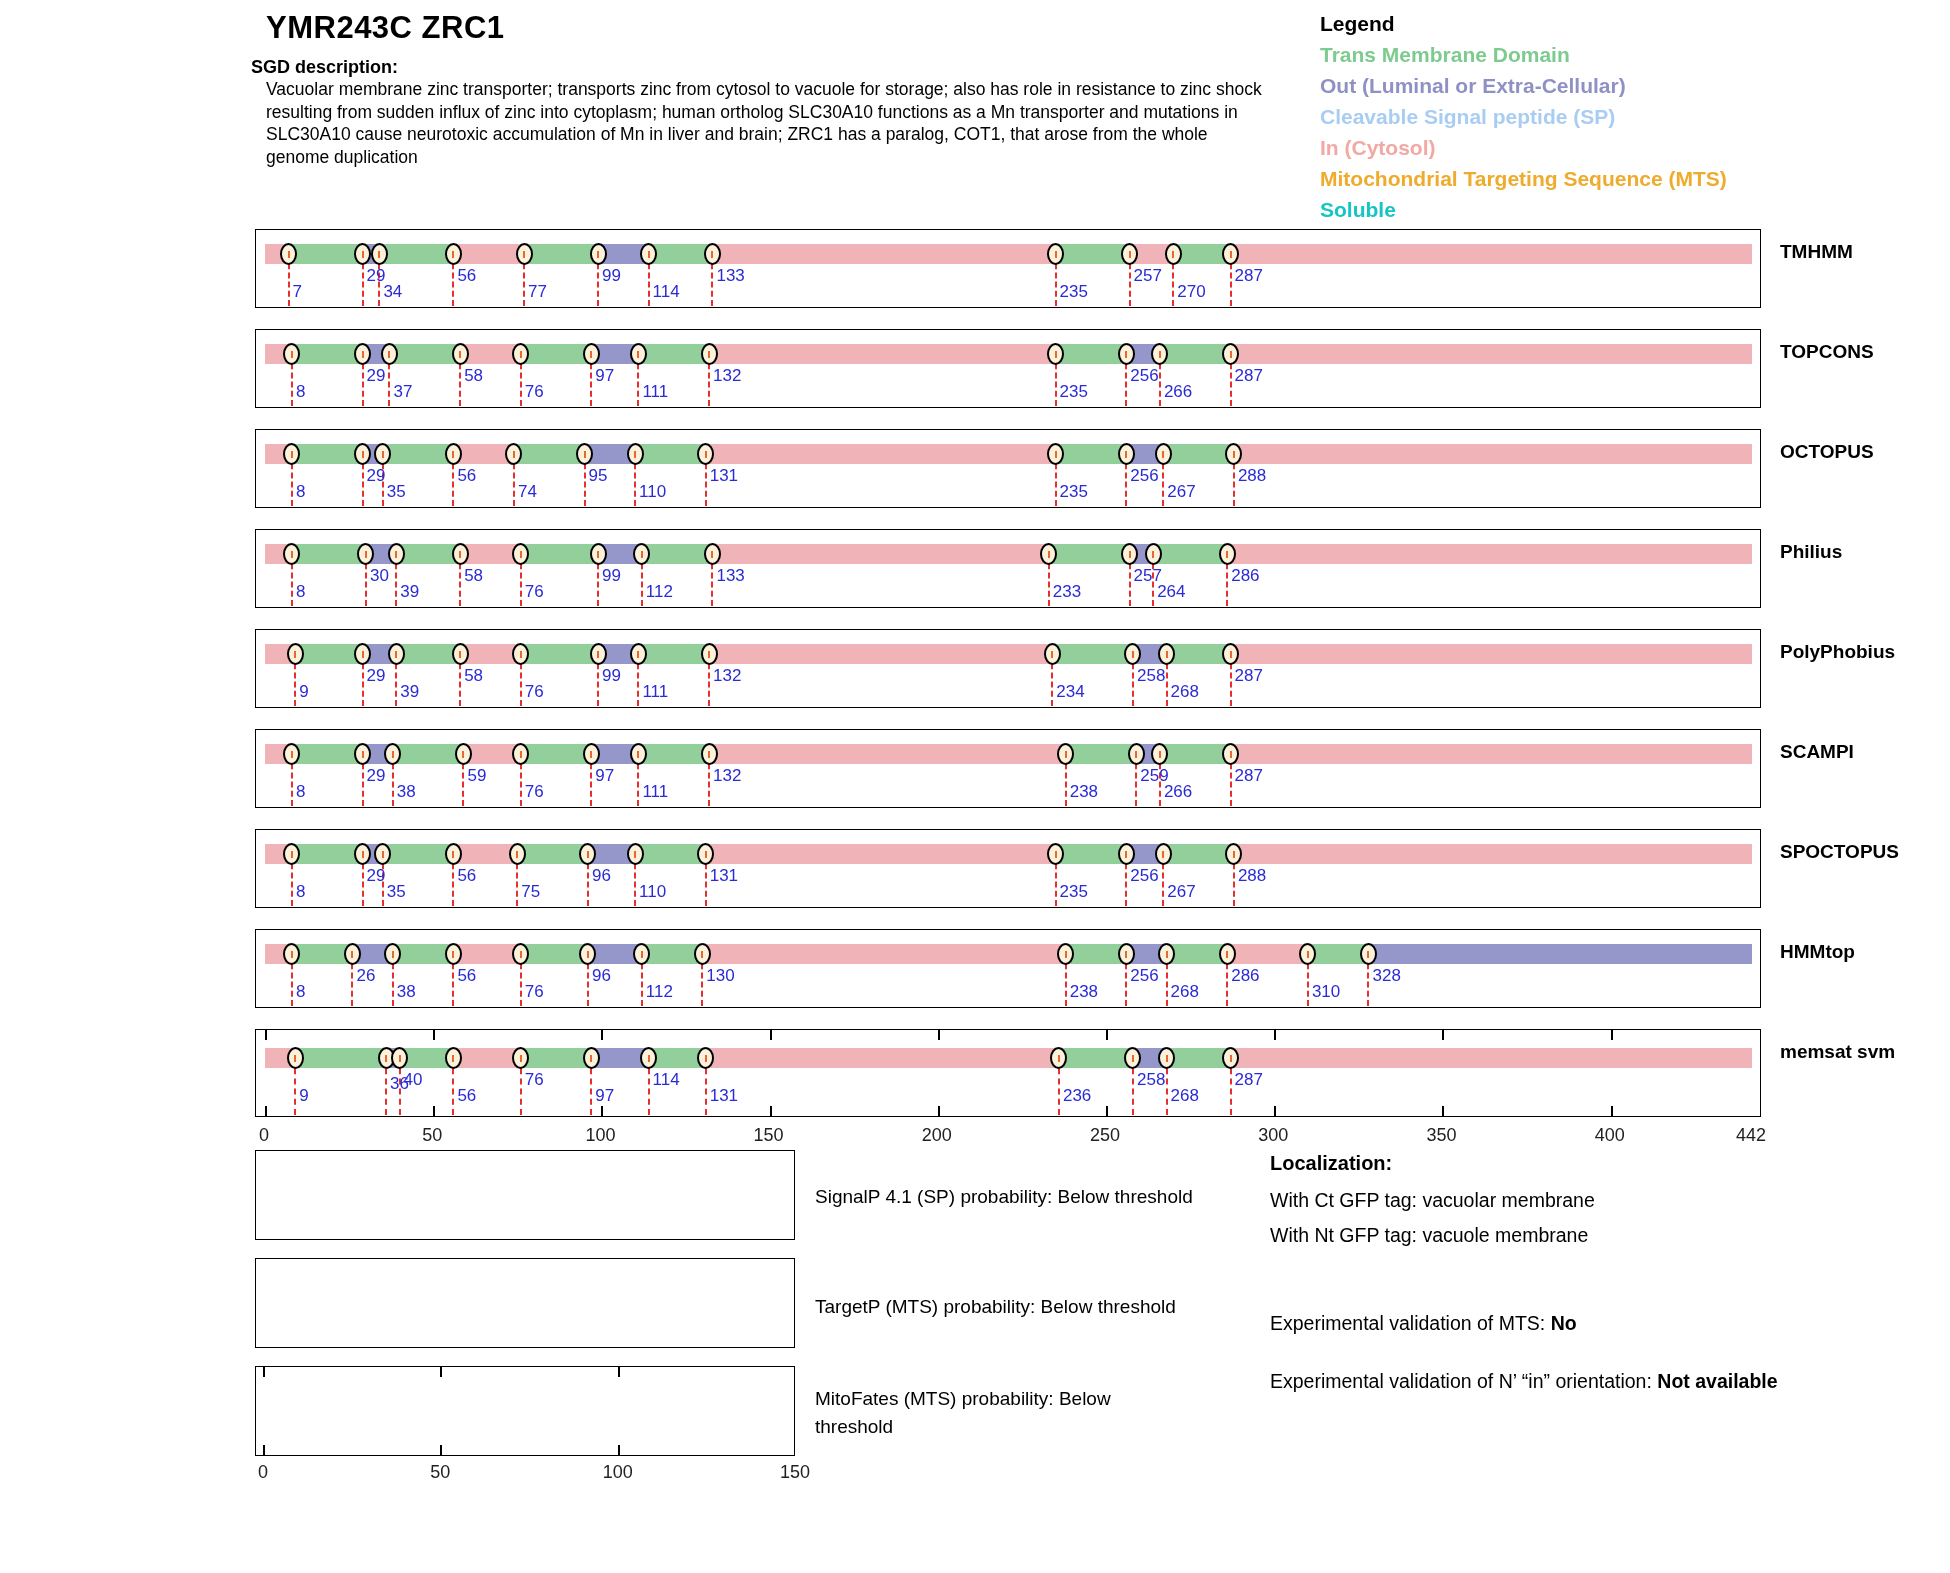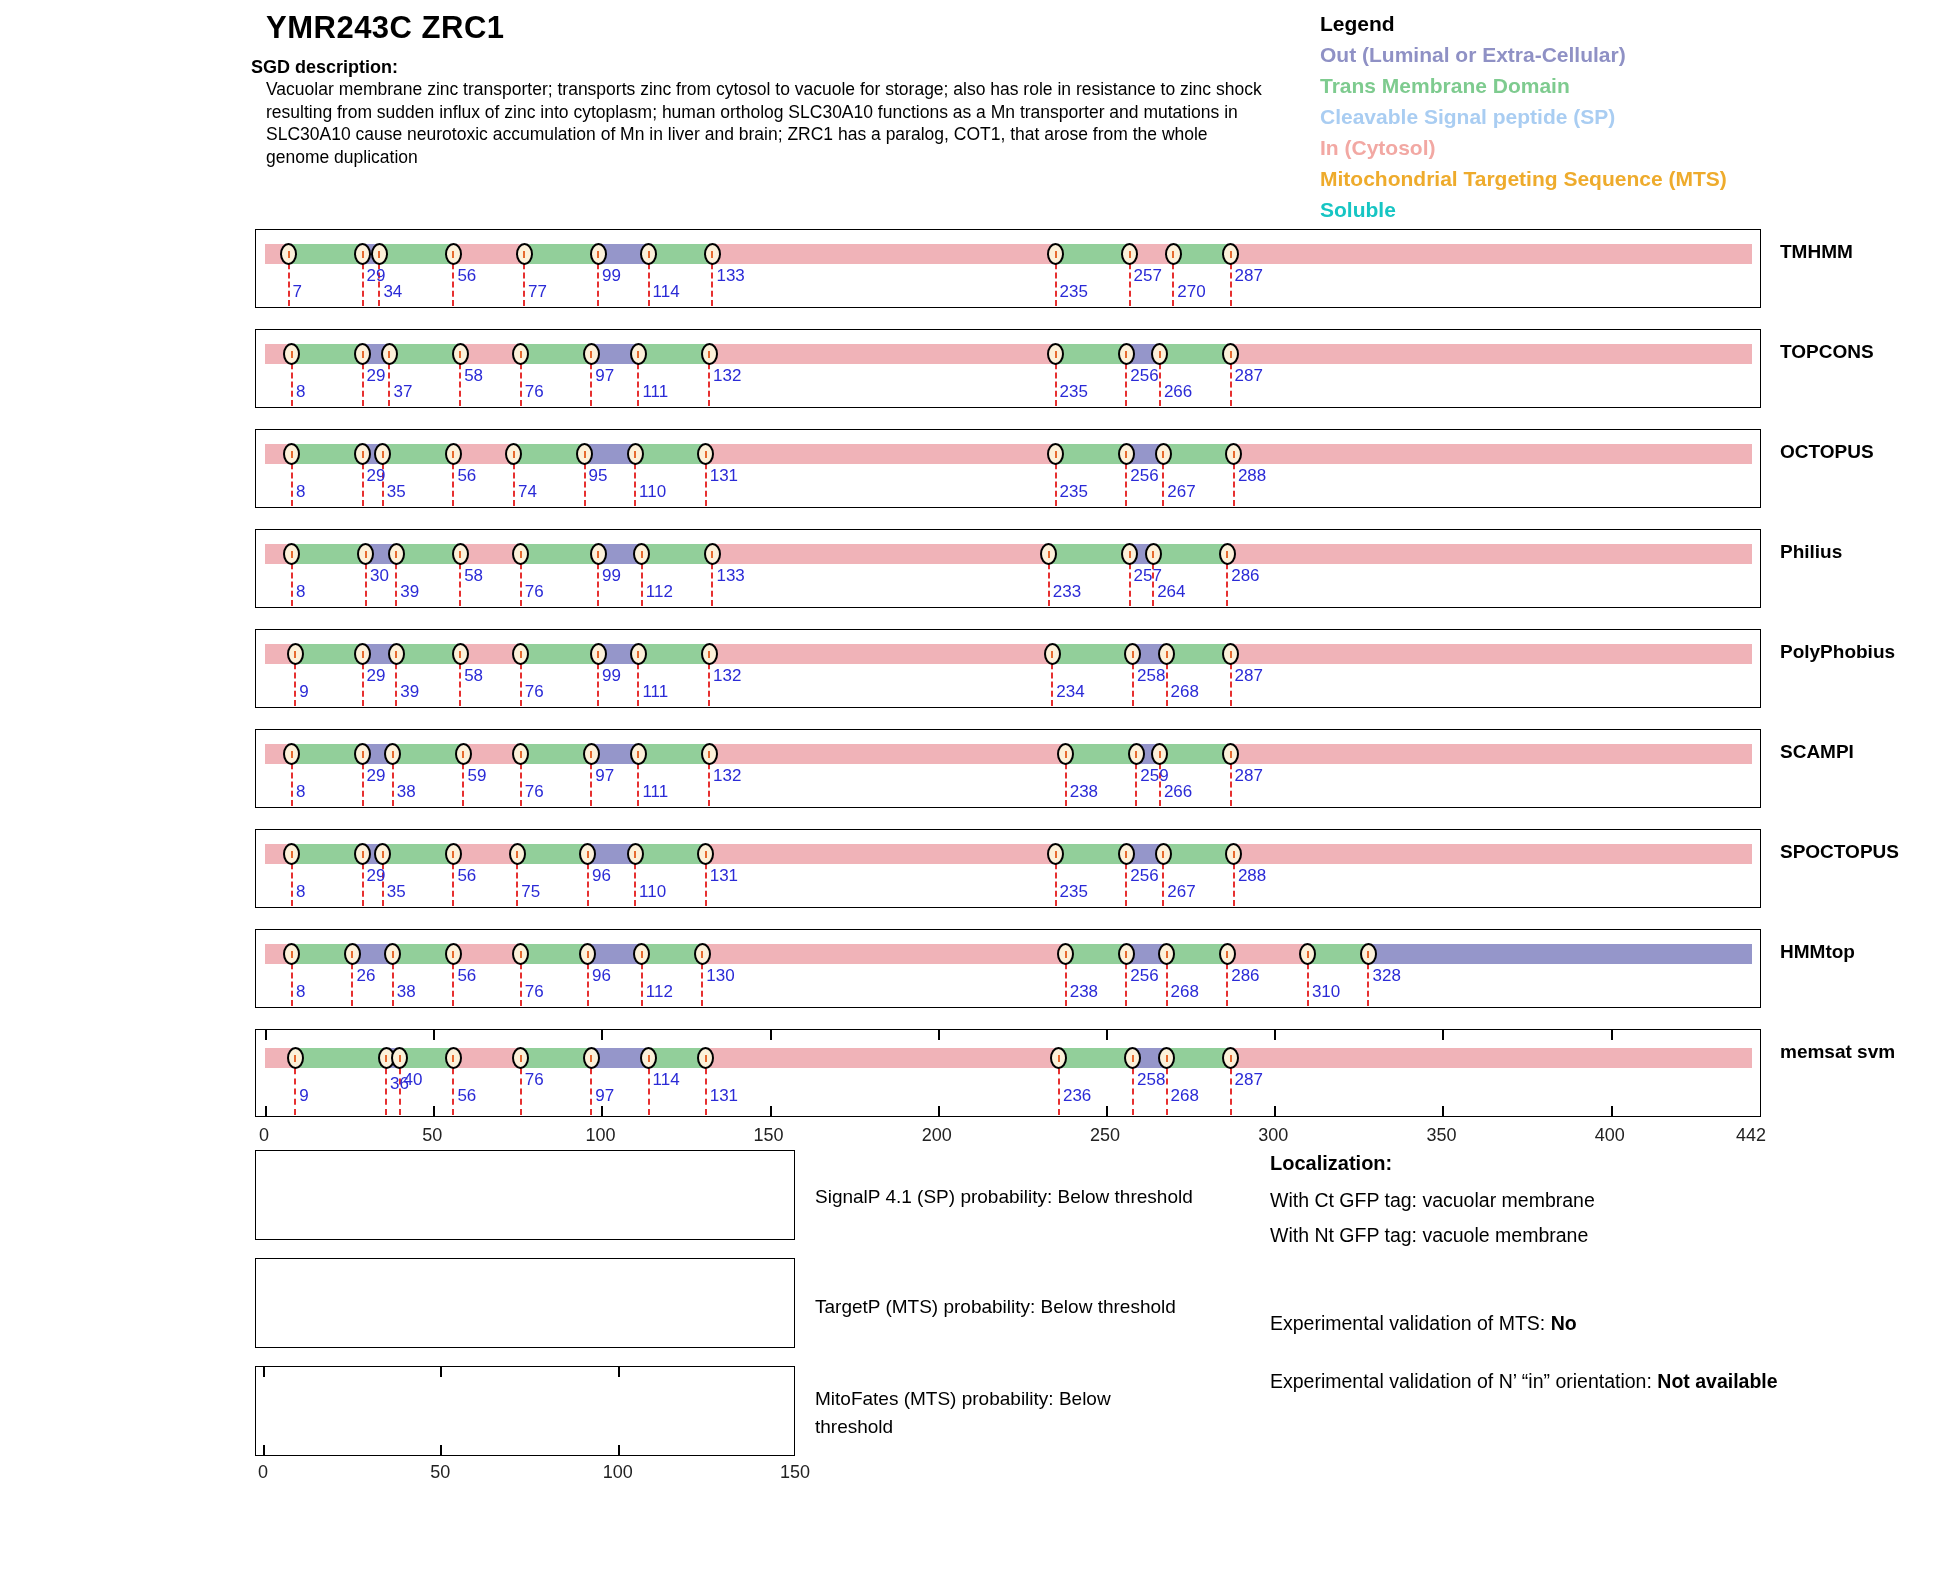--- a/index.html
+++ b/index.html
@@ -31,22 +31,22 @@
 <body>
 
 <div class="canvas">
   <div class="title">YMR243C  ZRC1</div>
   <div class="sgd-label">SGD description:</div>
   <div class="sgd-desc">Vacuolar membrane zinc transporter; transports zinc from cytosol to vacuole for storage; also has role in resistance to zinc shock resulting from sudden influx of zinc into cytoplasm; human ortholog SLC30A10 functions as a Mn transporter and mutations in SLC30A10 cause neurotoxic accumulation of Mn in liver and brain; ZRC1 has a paralog, COT1, that arose from the whole genome duplication</div>
 
   <div class="legend">
     <div class="legend-title">Legend</div>
     <div id="legend-items">
+        <div class="legend-item" style="color: rgb(126, 203, 143);">Trans Membrane Domain</div>
         <div class="legend-item" style="color: rgb(143, 145, 197);">Out (Luminal or Extra-Cellular)</div>
-        <div class="legend-item" style="color: rgb(126, 203, 143);">Trans Membrane Domain</div>
         <div class="legend-item" style="color: rgb(169, 205, 242);">Cleavable Signal peptide (SP)</div>
         <div class="legend-item" style="color: rgb(242, 168, 163);">In (Cytosol)</div>
         <div class="legend-item" style="color: rgb(238, 171, 44);">Mitochondrial Targeting Sequence (MTS)</div>
         <div class="legend-item" style="color: rgb(22, 197, 195);">Soluble</div>
       </div>
   </div>
 
   <div id="rows">
       <div class="row" style="left: 255px; top: 229px; width: 1506px; height: 79px;">
         <div class="seg" style="left: 9px; top: 14px; width: 23.5498px; height: 20px; background: rgb(240, 179, 184);"></div>

